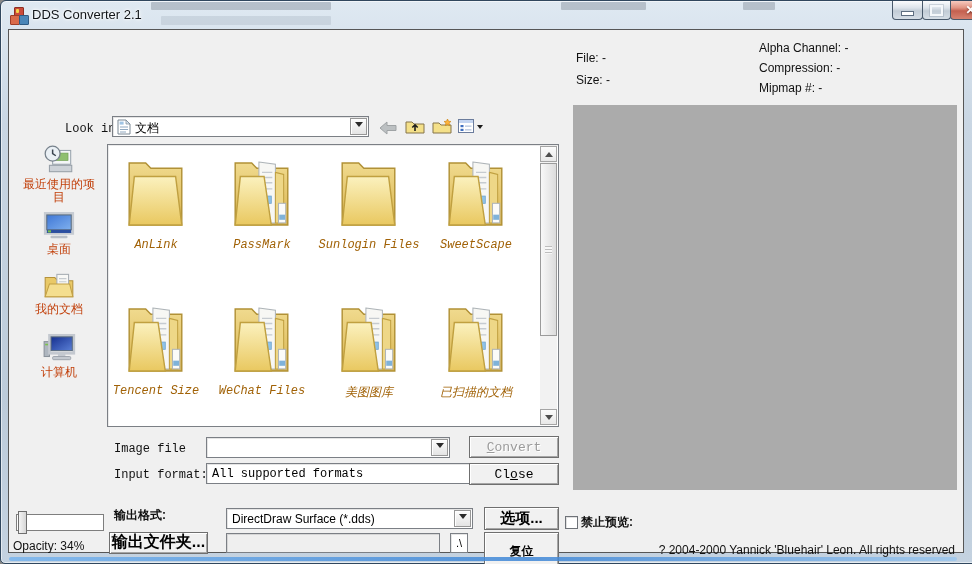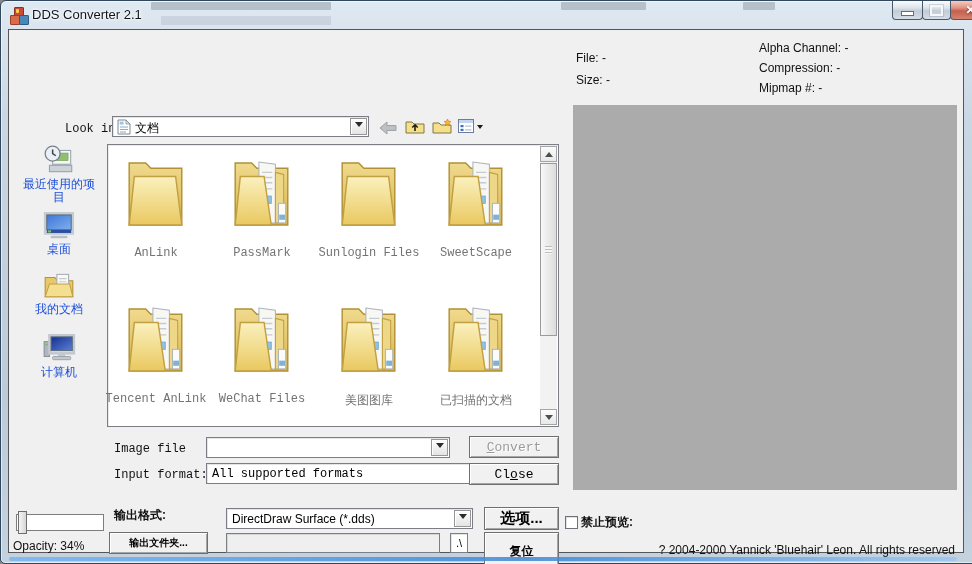--- a/index.html
+++ b/index.html
@@ -46,36 +46,36 @@
   .btn3d{position:absolute;background:#F1F1F1;border:1px solid #6f6f6f;box-sizing:border-box;
     box-shadow:inset 1px 1px 0 #ffffff,inset -1px -1px 0 #a6a6a6;
     display:flex;align-items:center;justify-content:center;font-size:13px;color:#000;cursor:default;}
   .btn3d.disabled{color:#9b9b9b;text-shadow:1px 1px 0 #fff;}
   .u{text-decoration:underline;}
   
   #filelist{position:absolute;left:98px;top:114px;width:452px;height:283px;background:#fff;
     border:1px solid #7b7f85;box-sizing:border-box;box-shadow:inset 1px 1px 0 rgba(0,0,0,.08);}
   .cell{position:absolute;width:102px;height:132px;display:flex;flex-direction:column;align-items:center;}
   .cell svg{width:66px;height:90px;}
-  .fname{font-family:"Liberation Mono","DejaVu Sans Mono",monospace;font-size:12px;color:#737373;
-    margin-top:8px;white-space:nowrap;}
+  .fname{font-family:"Liberation Mono","DejaVu Sans Mono",monospace;font-size:12px;color:#a16207;
+    margin-top:0;white-space:nowrap;font-style:italic;}
   
   #sbar{position:absolute;right:1px;top:1px;bottom:1px;width:17px;background:#F2F2F2;}
   .sbtn{position:absolute;left:0;width:17px;height:16px;background:linear-gradient(#fcfcfc,#e8e8e8);
     border:1px solid #a5a5a5;box-sizing:border-box;display:flex;align-items:center;justify-content:center;}
   .tri-up{width:0;height:0;border:4px solid transparent;border-bottom:5px solid #4e4e4e;margin-bottom:4px;}
   .tri-dn{width:0;height:0;border:4px solid transparent;border-top:5px solid #4e4e4e;margin-top:4px;}
   #sthumb{position:absolute;left:0;top:17px;width:17px;height:173px;
     background:linear-gradient(90deg,#f8f8f8,#dcdcdc);border:1px solid #9b9b9b;box-sizing:border-box;}
   #sgrip{position:absolute;left:4px;top:50%;margin-top:-4px;width:7px;height:8px;
     background:repeating-linear-gradient(#bdbdbd 0 1px,#f7f7f7 1px 3px);}
   
   .place{position:absolute;left:9px;width:82px;display:flex;flex-direction:column;align-items:center;}
   .place svg{width:34px;height:34px;}
-  .plabel{font-size:12px;color:#1d4ed8;text-align:center;line-height:13px;margin-top:1px;}
+  .plabel{font-size:12px;color:#c2410c;text-align:center;line-height:13px;margin-top:1px;}
   
   .tbico{position:absolute;}
   
   #chk{position:absolute;left:556px;top:486px;width:11px;height:11px;background:#fff;
     border:1px solid #6e7278;box-sizing:content-box;box-shadow:inset 1px 1px 0 rgba(0,0,0,.12);}
   
   #slider-track{position:absolute;left:7px;top:484px;width:88px;height:17px;background:#fff;
     border:1px solid #7e7e7e;box-sizing:border-box;}
   #slider-handle{position:absolute;left:9px;top:481px;width:9px;height:23px;
     background:linear-gradient(90deg,#f4f4f4,#d6d6d6);border:1px solid #6e6e6e;box-sizing:border-box;}
@@ -295,21 +295,21 @@
       <div class="cell" style="left:317px;top:3px;">
         <svg viewBox="0 0 64 84">
               <use href="#folder-full"></use>
             </svg>
         <div class="fname">SweetScape</div>
       </div>
       <div class="cell" style="left:-3px;top:149px;">
         <svg viewBox="0 0 64 84">
               <use href="#folder-full"></use>
             </svg>
-        <div class="fname">Tencent AnLink</div>
+        <div class="fname">Tencent Size</div>
       </div>
       <div class="cell" style="left:103px;top:149px;">
         <svg viewBox="0 0 64 84">
               <use href="#folder-full"></use>
             </svg>
         <div class="fname">WeChat Files</div>
       </div>
       <div class="cell" style="left:210px;top:149px;">
         <svg viewBox="0 0 64 84">
               <use href="#folder-full"></use>
@@ -362,21 +362,21 @@
     <div class="sunken combo" style="left:217px;top:478px;width:247px;height:21px;">
       <span class="val" style="top:3px;">DirectDraw Surface (*.dds)</span>
       <div class="drop">
             <div class="tri" style="margin-top:0;"></div>
           </div>
     </div>
     <div class="btn3d cnbold" style="left:475px;top:477px;width:75px;height:23px;font-size:15px;">
       <span>选项...</span>
     </div>
 
-    <div class="btn3d cnbold" style="left:100px;top:502px;width:99px;height:22px;font-size:10px;">
+    <div class="btn3d cnbold" style="left:100px;top:502px;width:99px;height:22px;font-size:16px;align-items:flex-end;">
       <span>输出文件夹...</span>
     </div>
     <div class="sunken" style="left:217px;top:503px;width:214px;height:20px;background:#EFEFEF;">
       <span class="val"></span>
     </div>
     <div class="sunken" style="left:441px;top:503px;width:18px;height:20px;display:flex;align-items:center;justify-content:center;font-size:11px;">
       <span>.\</span>
     </div>
     <div class="btn3d cnbold" style="left:475px;top:502px;width:75px;height:39px;font-size:12px;">
       <span>复位</span>

